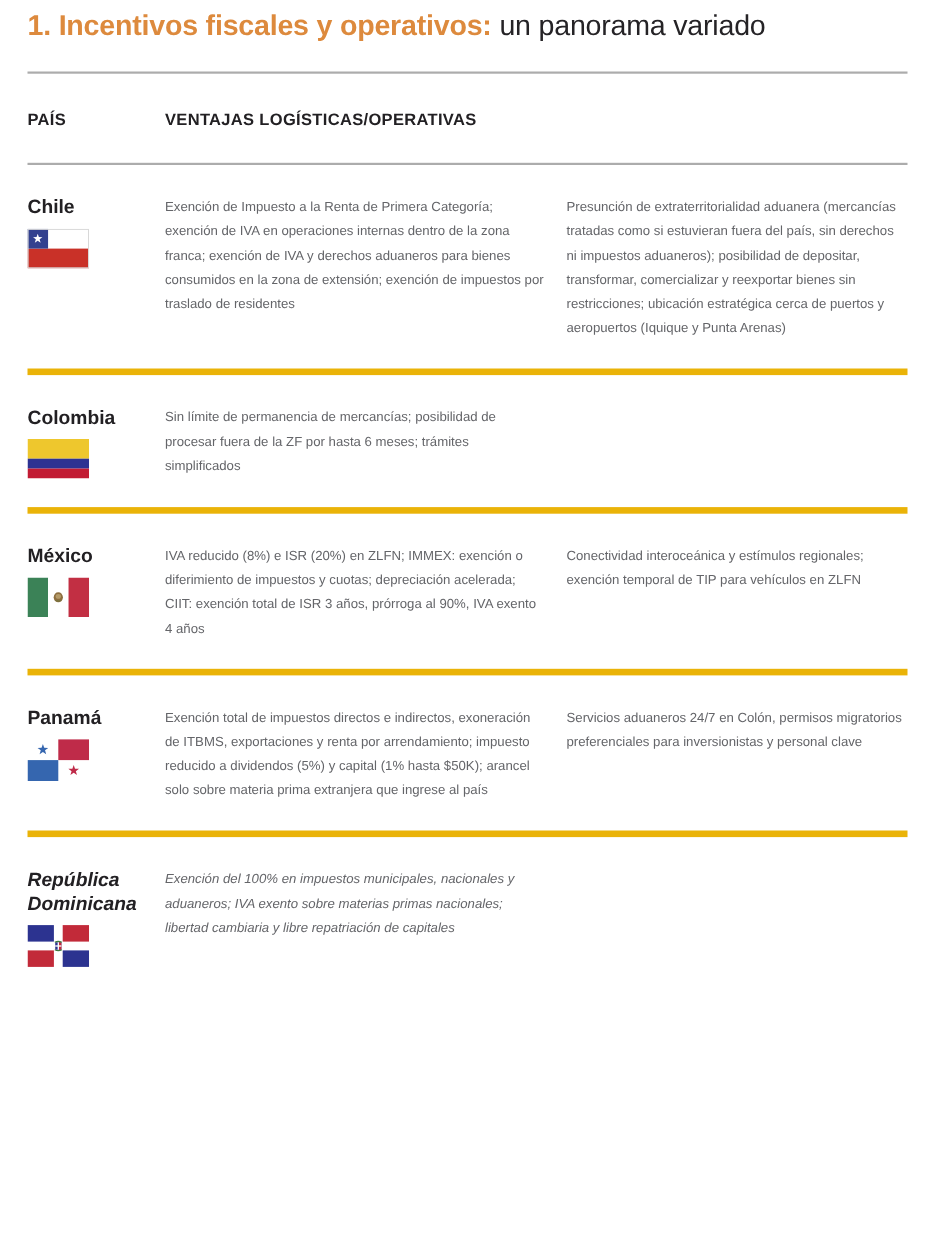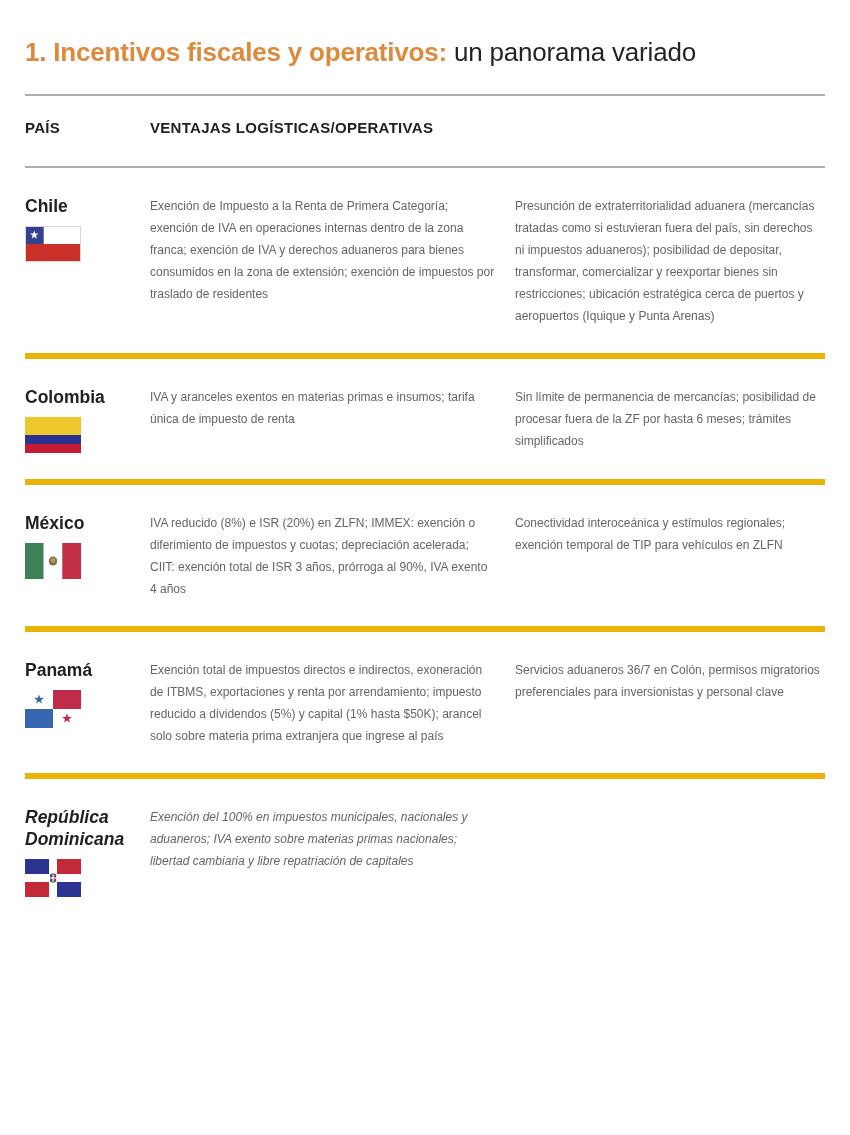--- a/index.html
+++ b/index.html
@@ -8,42 +8,42 @@
     width: 850px;
     min-height: 1135px;
     font-family: "Liberation Sans", sans-serif;
     color: #646569;
   }
   .page {
     width: 850px;
     padding: 0 25px;
   }
   .title {
-    margin-top: 36px;
+    margin-top: 7px;
     font-size: 26px;
     line-height: 33px;
     letter-spacing: -0.2px;
     color: #252326;
     font-weight: 400;
   }
   .title .accent {
     font-weight: 700;
   }
   .rule-thick {
     border: none;
     border-top: 2px solid #acacac;
     margin-top: 25px;
   }
   .grid {
     display: grid;
     grid-template-columns: 105px 345px 310px;
     column-gap: 20px;
   }
   .header-row {
-    padding: 23px 0 30px 0;
+    padding: 34px 0 30px 0;
   }
   .header-cell {
     font-size: 15px;
     font-weight: 700;
     letter-spacing: 0.3px;
     color: #222023;
     text-transform: uppercase;
   }
   .row {
     padding: 27px 0 26px 0;
@@ -99,21 +99,20 @@
 
   <div class="grid row">
     <div>
       <div class="country-name">Colombia</div>
       <svg class="flag" width="56" height="36" viewBox="0 0 56 36">
         <rect x="0" y="0" width="56" height="18" fill="#EEC72D"></rect>
         <rect x="0" y="18" width="56" height="9" fill="#2D3292"></rect>
         <rect x="0" y="27" width="56" height="9" fill="#C21B33"></rect>
       </svg>
     </div>
-    <div class="body-text">IVA y aranceles exentos en materias primas e insumos; tarifa única de impuesto de renta</div>
     <div class="body-text">Sin límite de permanencia de mercancías; posibilidad de procesar fuera de la ZF por hasta 6 meses; trámites simplificados</div>
   </div>
 
   <div class="grid row">
     <div>
       <div class="country-name">México</div>
       <svg class="flag" width="56" height="36" viewBox="0 0 56 36">
         <rect x="0" y="0" width="18.7" height="36" fill="#3B8257"></rect>
         <rect x="18.7" y="0" width="18.6" height="36" fill="#ffffff"></rect>
         <rect x="37.3" y="0" width="18.7" height="36" fill="#C22F43"></rect>
@@ -131,21 +130,21 @@
       <div class="country-name">Panamá</div>
       <svg class="flag" width="56" height="38" viewBox="0 0 56 38">
         <rect x="0" y="0" width="56" height="38" fill="#ffffff"></rect>
         <rect x="28" y="0" width="28" height="19" fill="#BF2B49"></rect>
         <rect x="0" y="19" width="28" height="19" fill="#3566AF"></rect>
         <polygon points="0,-6 1.41,-1.94 5.71,-1.85 2.28,0.74 3.53,4.85 0,2.4 -3.53,4.85 -2.28,0.74 -5.71,-1.85 -1.41,-1.94" fill="#3566AF" transform="translate(14,9.5) scale(0.85)"></polygon>
         <polygon points="0,-6 1.41,-1.94 5.71,-1.85 2.28,0.74 3.53,4.85 0,2.4 -3.53,4.85 -2.28,0.74 -5.71,-1.85 -1.41,-1.94" fill="#BF2B49" transform="translate(42,28.5) scale(0.85)"></polygon>
       </svg>
     </div>
     <div class="body-text">Exención total de impuestos directos e indirectos, exoneración de ITBMS, exportaciones y renta por arrendamiento; impuesto reducido a dividendos (5%) y capital (1% hasta $50K); arancel solo sobre materia prima extranjera que ingrese al país</div>
-    <div class="body-text">Servicios aduaneros 36/7 en Colón, permisos migratorios preferenciales para inversionistas y personal clave</div>
+    <div class="body-text">Servicios aduaneros 24/7 en Colón, permisos migratorios preferenciales para inversionistas y personal clave</div>
   </div>
 
   <div class="grid row">
     <div>
       <div class="country-name">República Dominicana</div>
       <svg class="flag" width="56" height="38" viewBox="0 0 56 38">
         <rect x="0" y="0" width="56" height="38" fill="#ffffff"></rect>
         <rect x="0" y="0" width="24" height="15" fill="#2C3390"></rect>
         <rect x="32" y="0" width="24" height="15" fill="#C22A39"></rect>
         <rect x="0" y="23" width="24" height="15" fill="#C22A39"></rect>

